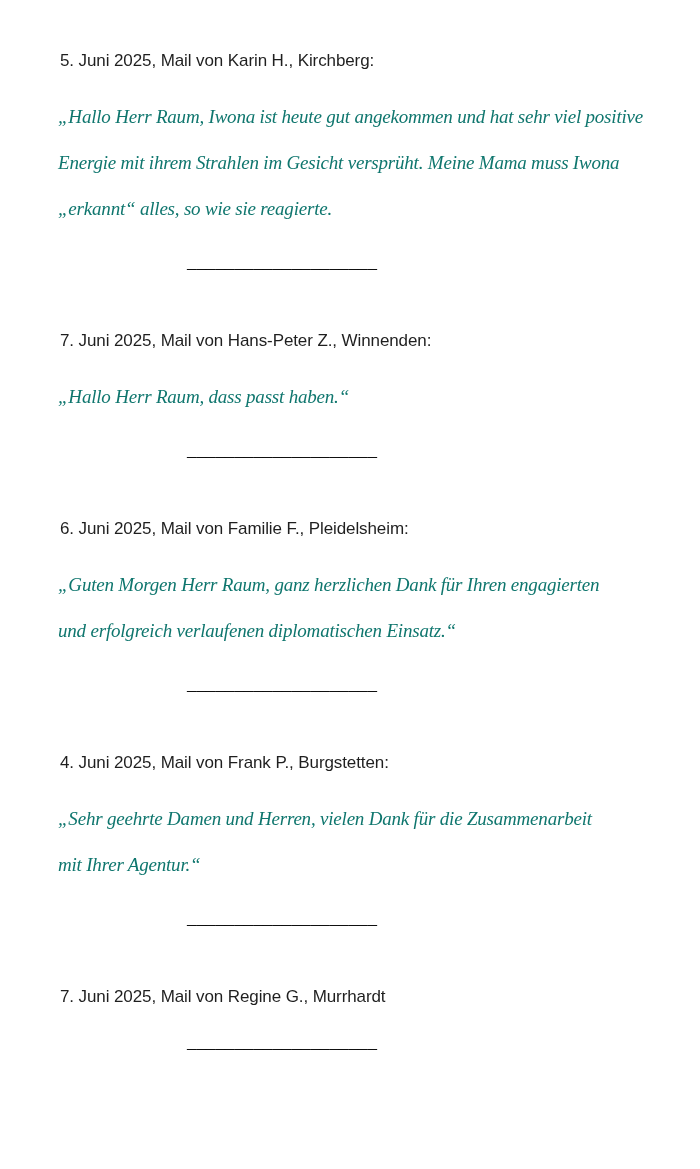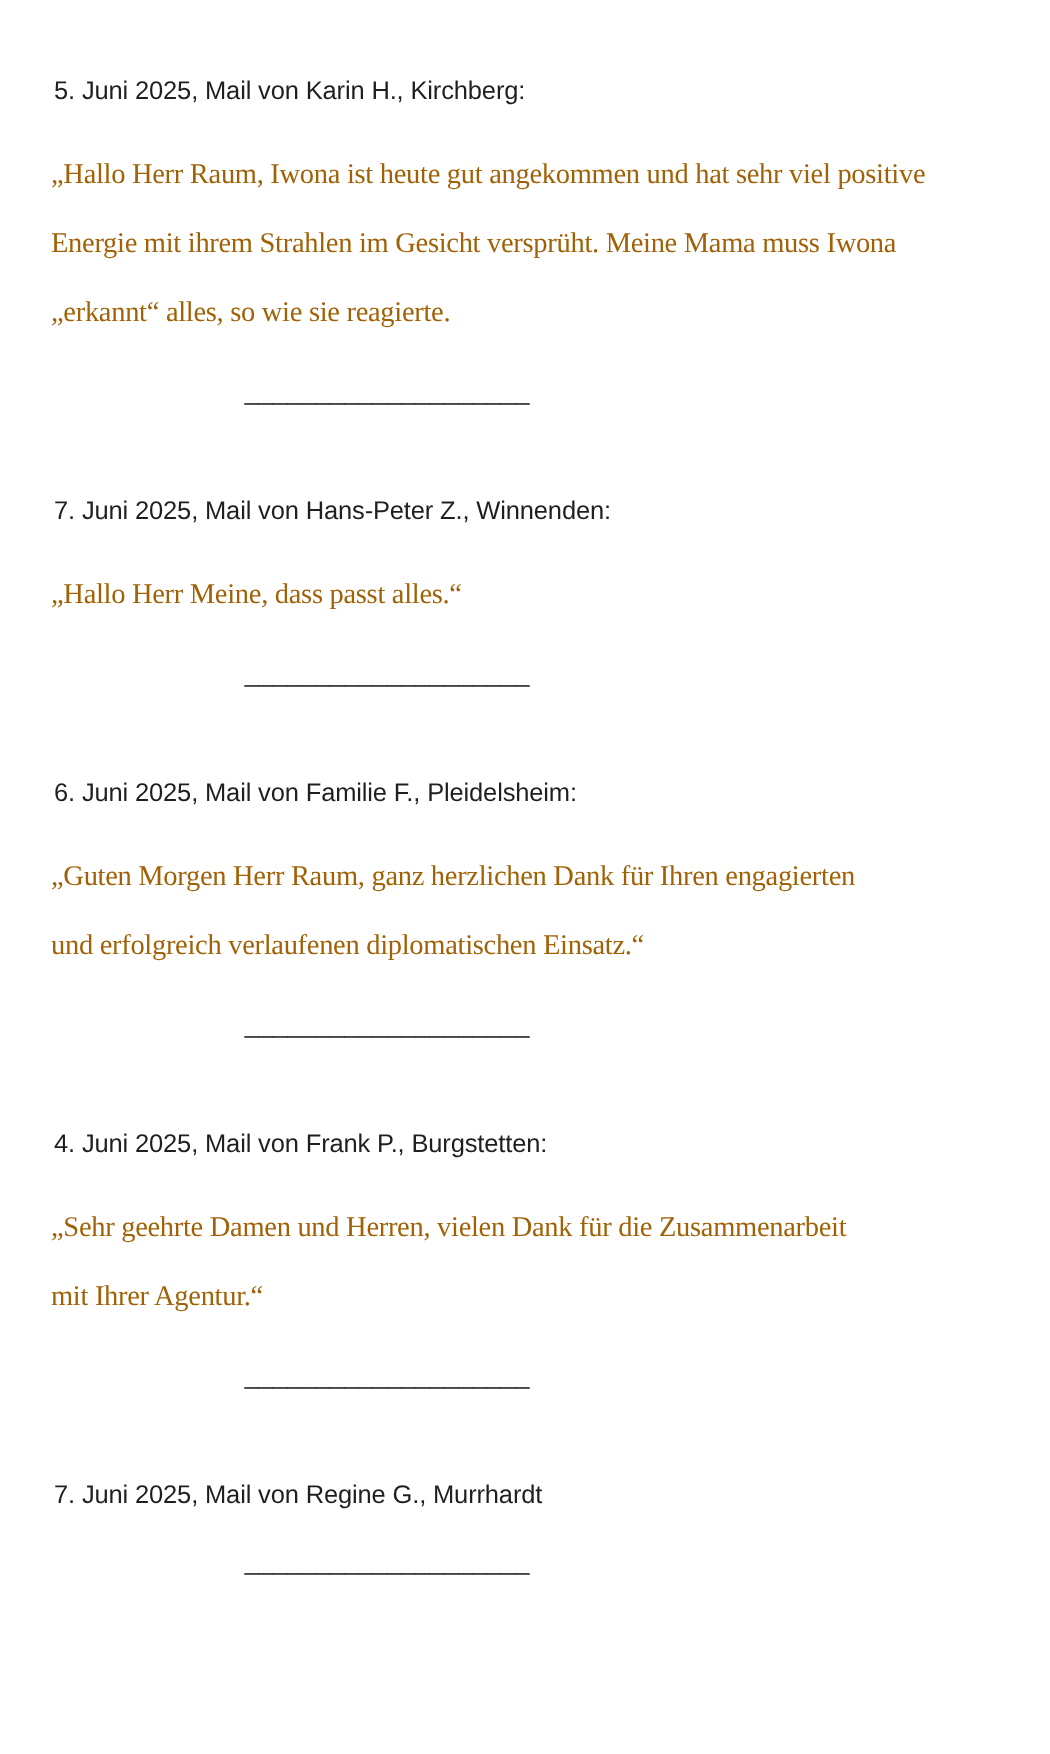--- a/index.html
+++ b/index.html
@@ -11,42 +11,43 @@
   body {
     width: 700px;
     height: 1169px;
     overflow: hidden;
     font-family: "Liberation Sans", sans-serif;
   }
   .page {
     box-sizing: border-box;
     width: 700px;
     height: 1169px;
-    padding: 50px 28px 0 34px;
+    padding: 50px 28px 0 58px;
     background: #ffffff;
   }
   .entry { margin: 0; }
   .date-line {
     font-family: "Liberation Sans", sans-serif;
     font-size: 17px;
     line-height: 22px;
     letter-spacing: -0.1px;
     color: #1f1f1f;
     margin: 0 0 22px 2px;
     white-space: nowrap;
   }
   .quote-block {
     margin: 0 0 18px 0;
   }
   .quote-line {
     font-family: "Liberation Serif", "DejaVu Serif", serif;
+    font-style: italic;
     font-size: 19px;
     line-height: 46px;
     letter-spacing: -0.2px;
-    color: #a16207;
+    color: #0f766e;
     margin: 0;
     white-space: nowrap;
   }
   .separator {
     font-family: "Liberation Serif", "DejaVu Serif", serif;
     font-size: 19px;
     line-height: 24px;
     color: #000000;
     margin: 0 0 56px 129px;
     white-space: nowrap;
@@ -63,21 +64,21 @@
       <p class="quote-line">„Hallo Herr Raum, Iwona ist heute gut angekommen und hat sehr viel positive</p>
       <p class="quote-line">Energie mit ihrem Strahlen im Gesicht versprüht. Meine Mama muss Iwona</p>
       <p class="quote-line">„erkannt“ alles, so wie sie reagierte.</p>
     </div>
     <p class="separator">____________________</p>
   </section>
 
   <section class="entry">
     <p class="date-line">7. Juni 2025, Mail von Hans-Peter Z., Winnenden:</p>
     <div class="quote-block">
-      <p class="quote-line">„Hallo Herr Meine, dass passt alles.“</p>
+      <p class="quote-line">„Hallo Herr Raum, dass passt haben.“</p>
     </div>
     <p class="separator">____________________</p>
   </section>
 
   <section class="entry">
     <p class="date-line">6. Juni 2025, Mail von Familie F., Pleidelsheim:</p>
     <div class="quote-block">
       <p class="quote-line">„Guten Morgen Herr Raum, ganz herzlichen Dank für Ihren engagierten</p>
       <p class="quote-line">und erfolgreich verlaufenen diplomatischen Einsatz.“</p>
     </div>

